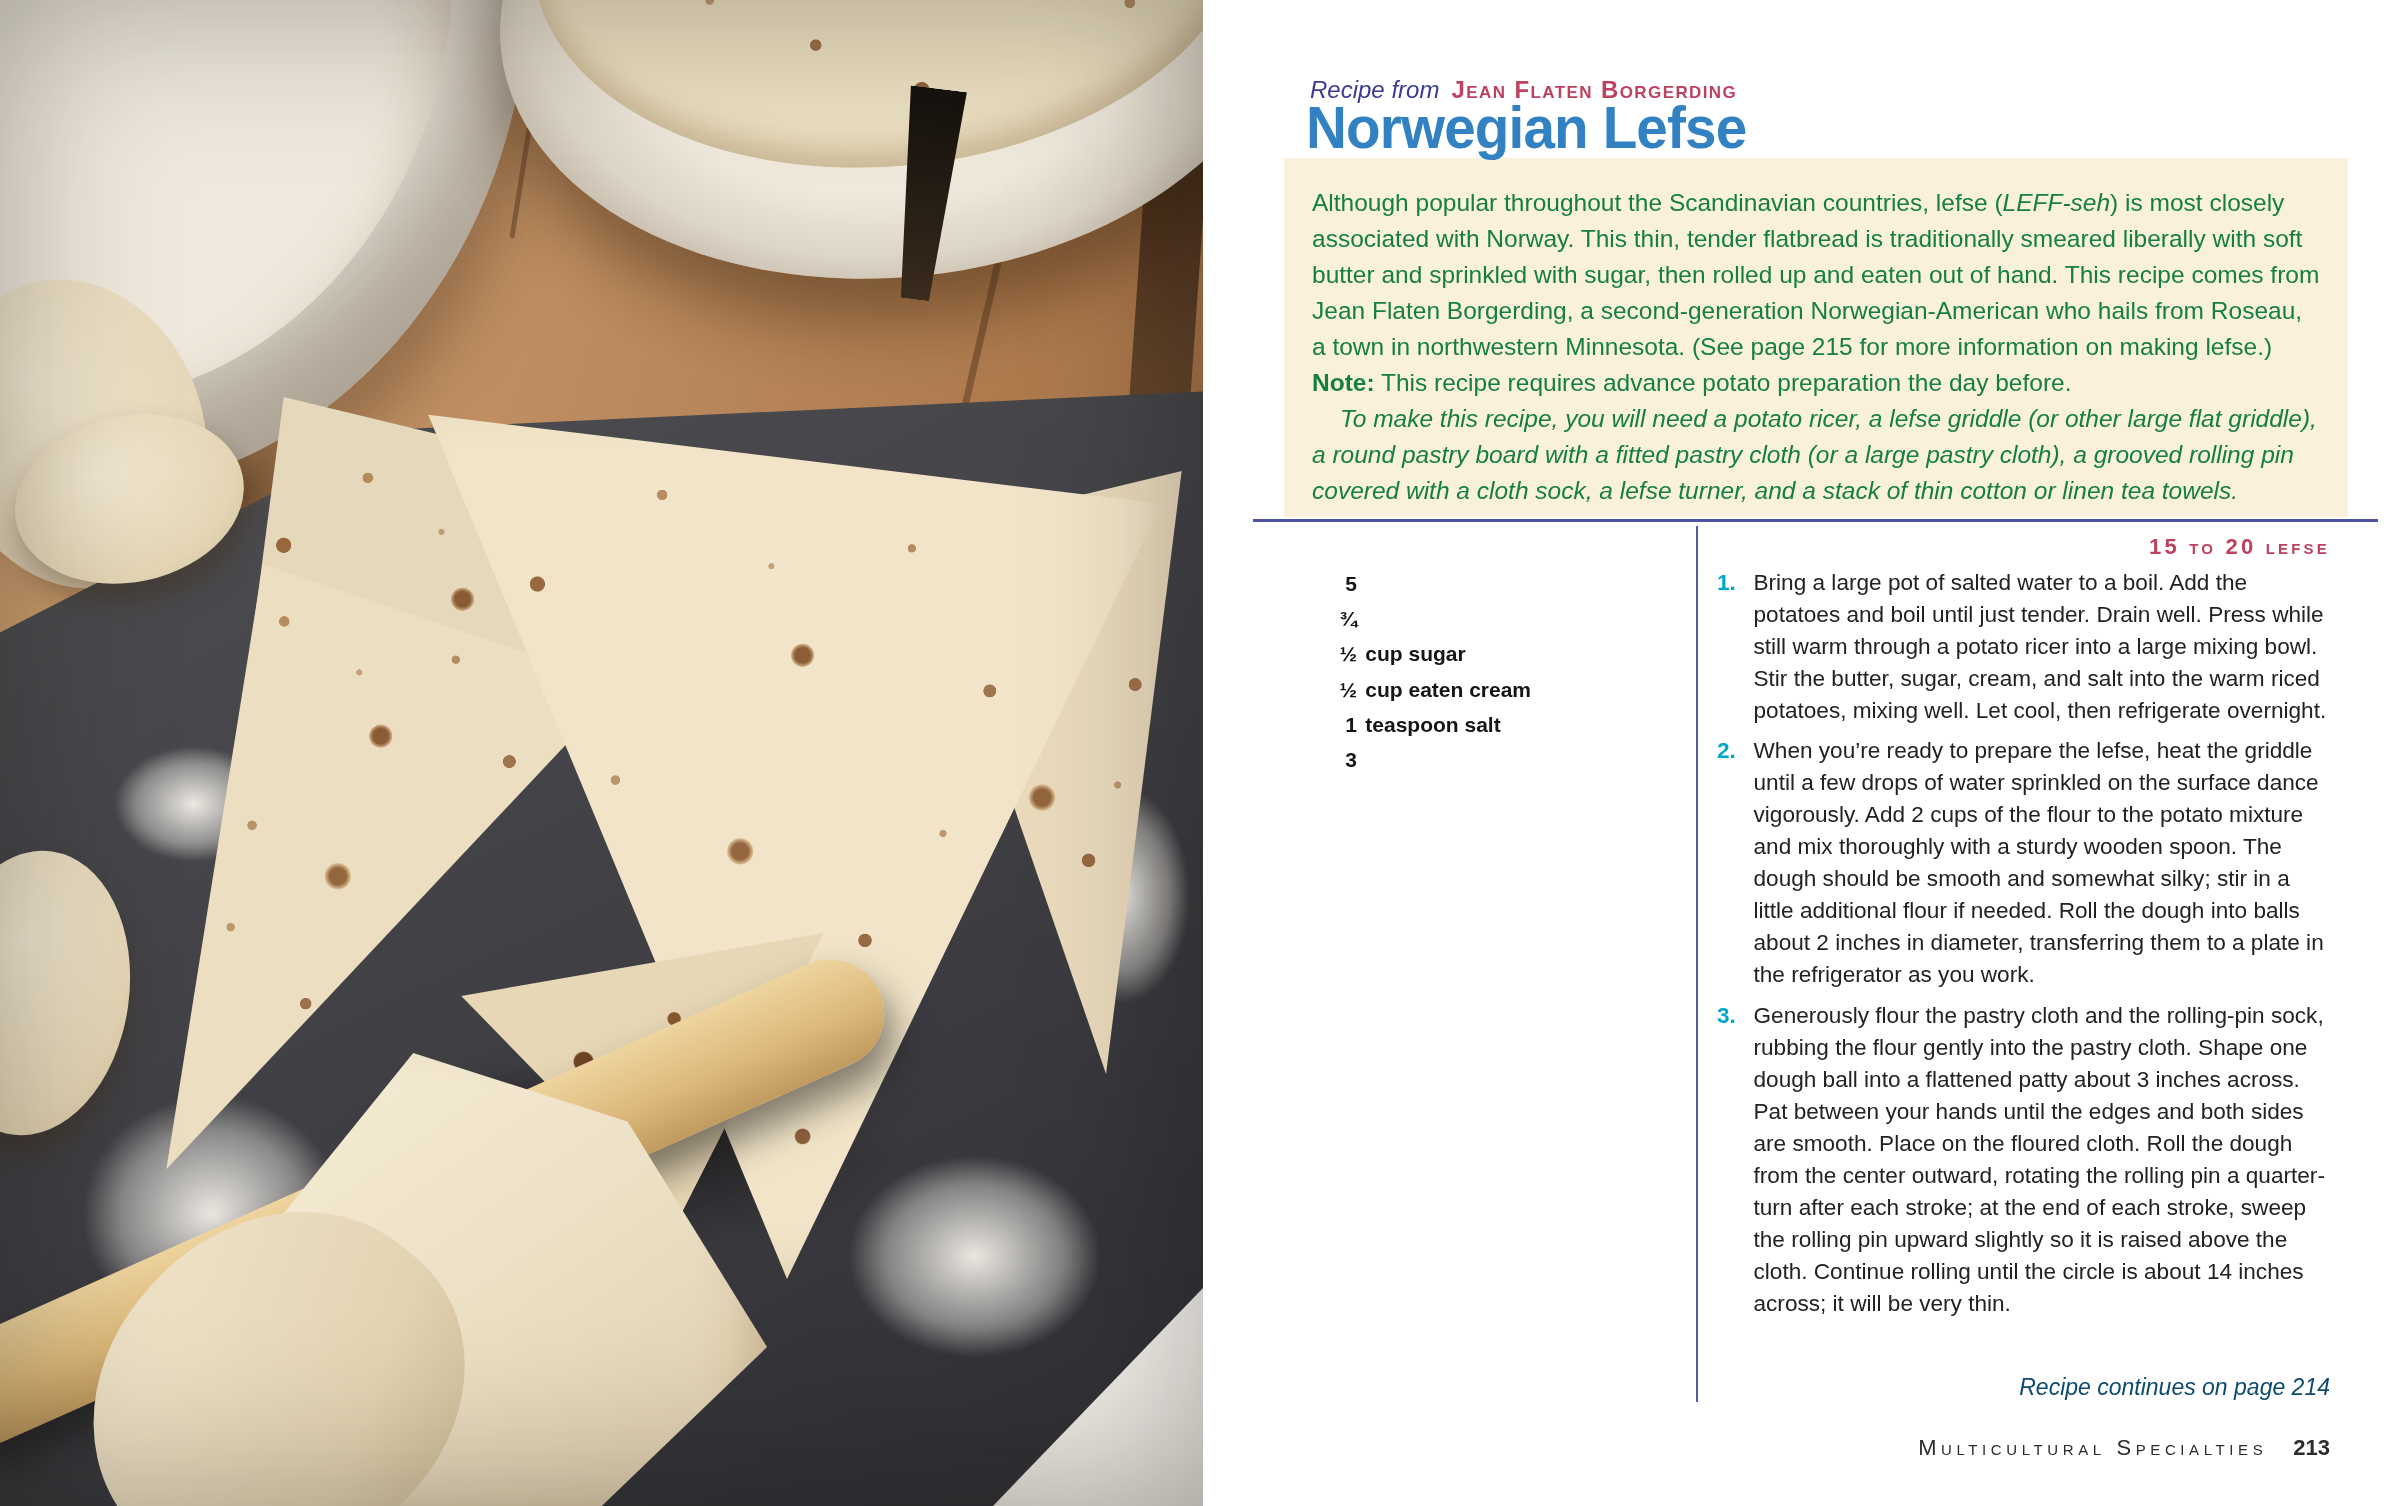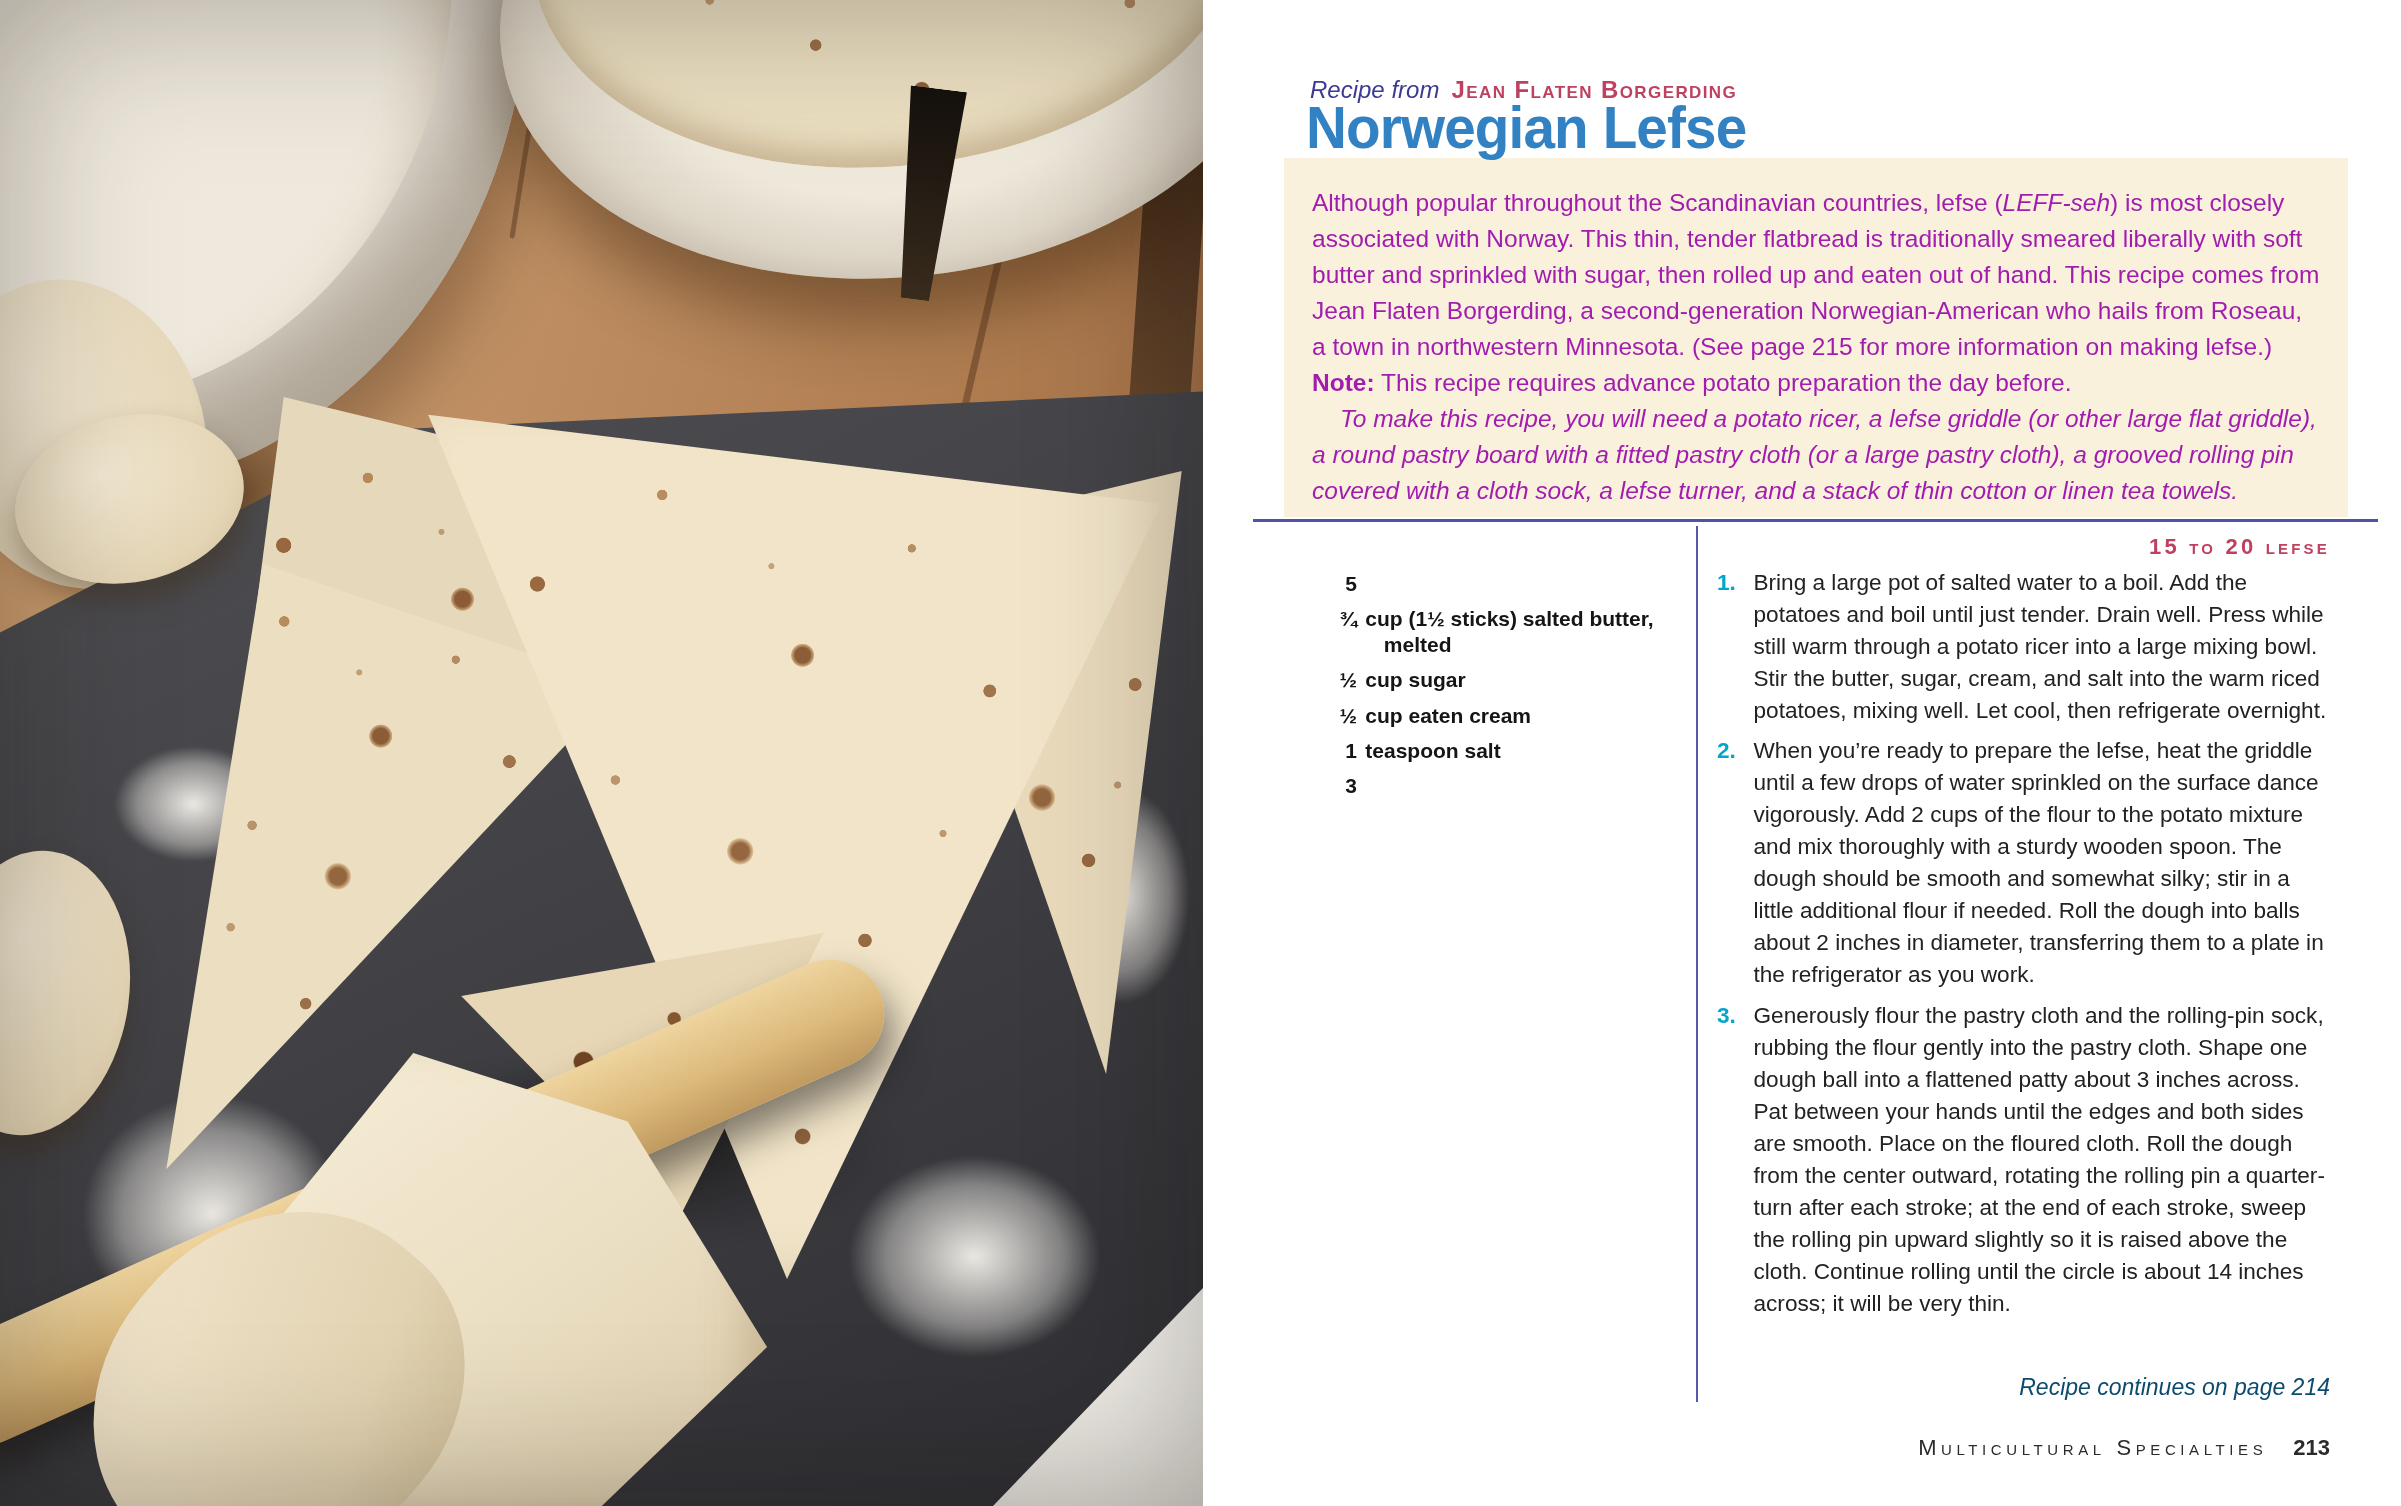--- a/index.html
+++ b/index.html
@@ -102,21 +102,21 @@
     box-shadow:inset 0 0 166px rgba(20,15,10,.35);}
   
   .right-page{position:absolute;left:1203px;top:0;width:1199px;height:1506px;background:#ffffff;color:#1f1f1f;}
   .eyebrow{position:absolute;left:107px;top:76px;font-size:24px;}
   .eyebrow .from{font-style:italic;color:#3b3a94;}
   .eyebrow .author{color:#bf4160;font-variant:small-caps;letter-spacing:1.4px;font-weight:600;margin-left:5.5px;}
   .title{position:absolute;left:103px;top:94px;font-size:59px;font-weight:bold;color:#3181c3;
     letter-spacing:-0.9px;transform:scaleX(.96);transform-origin:left top;z-index:2;}
   .intro-box{position:absolute;left:81px;top:158px;width:1064px;height:359px;background:#faf1dd;
     box-sizing:border-box;padding:27px 28px 0 28px;z-index:1;}
-  .intro-box p{margin:0;font-size:24.5px;line-height:36px;color:#a21caf;}
+  .intro-box p{margin:0;font-size:24.5px;line-height:36px;color:#15803d;}
   .intro-box p.p2{text-indent:28px;font-style:italic;}
   .intro-box em{font-style:italic;}
   .intro-box strong{font-weight:bold;}
   .rule{position:absolute;left:50px;top:519px;width:1125px;height:2.8px;background:#4e53a4;}
   .vline{position:absolute;left:493px;top:526px;width:2.3px;height:876px;background:#5459a9;}
   .yield{position:absolute;right:72px;top:534px;font-size:22px;font-weight:600;color:#bf4160;
     font-variant:small-caps;letter-spacing:3.2px;}
   .ingredients{position:absolute;left:126px;top:571px;width:344px;}
   .ing-row{display:grid;grid-template-columns:28px 1fr;column-gap:8.3px;margin-bottom:9.2px;
     font-size:21px;line-height:26px;font-weight:bold;color:#151515;}
@@ -187,21 +187,20 @@
     <div class="vline"></div>
 
     <div class="yield">15 to 20 lefse</div>
 
     <div class="ingredients">
       <div class="ing-row">
         <span class="ing-qty">5</span>
       </div>
       <div class="ing-row">
         <span class="ing-qty">¾</span>
-        <span class="ing-text">cup (1½ sticks) salted butter, melted</span>
       </div>
       <div class="ing-row">
         <span class="ing-qty">½</span>
         <span class="ing-text">cup sugar</span>
       </div>
       <div class="ing-row">
         <span class="ing-qty">½</span>
         <span class="ing-text">cup eaten cream</span>
       </div>
       <div class="ing-row">

